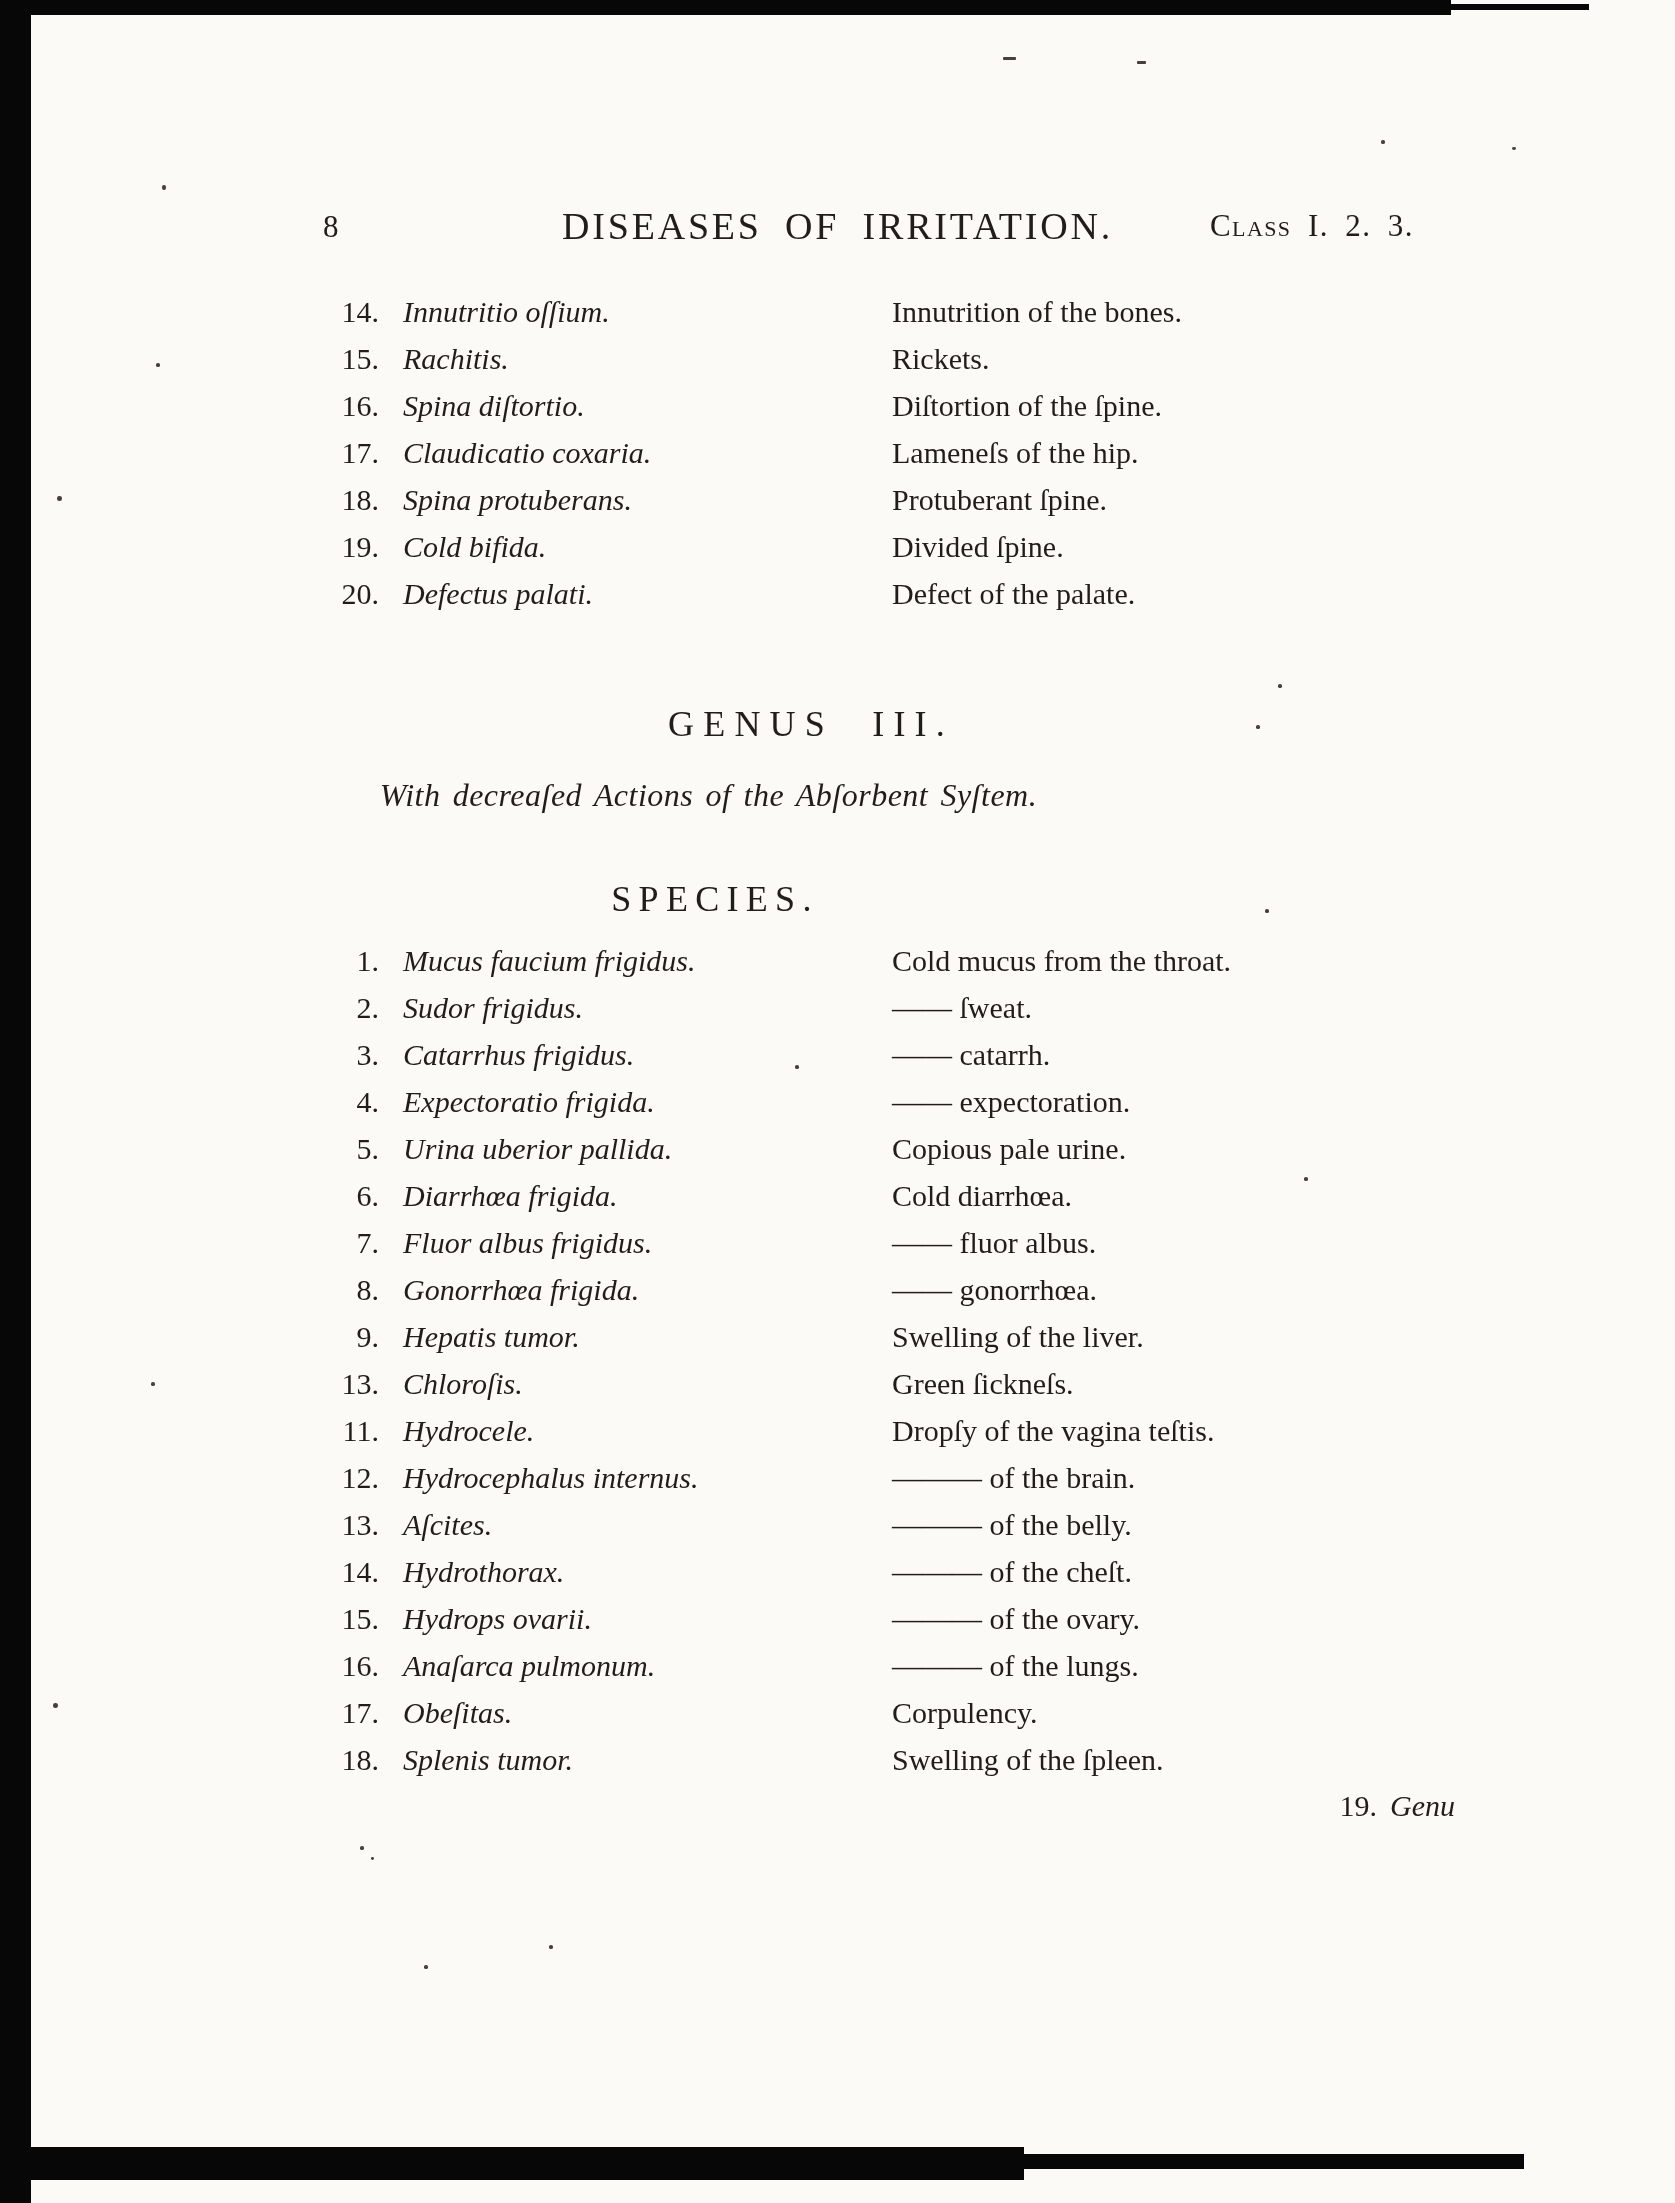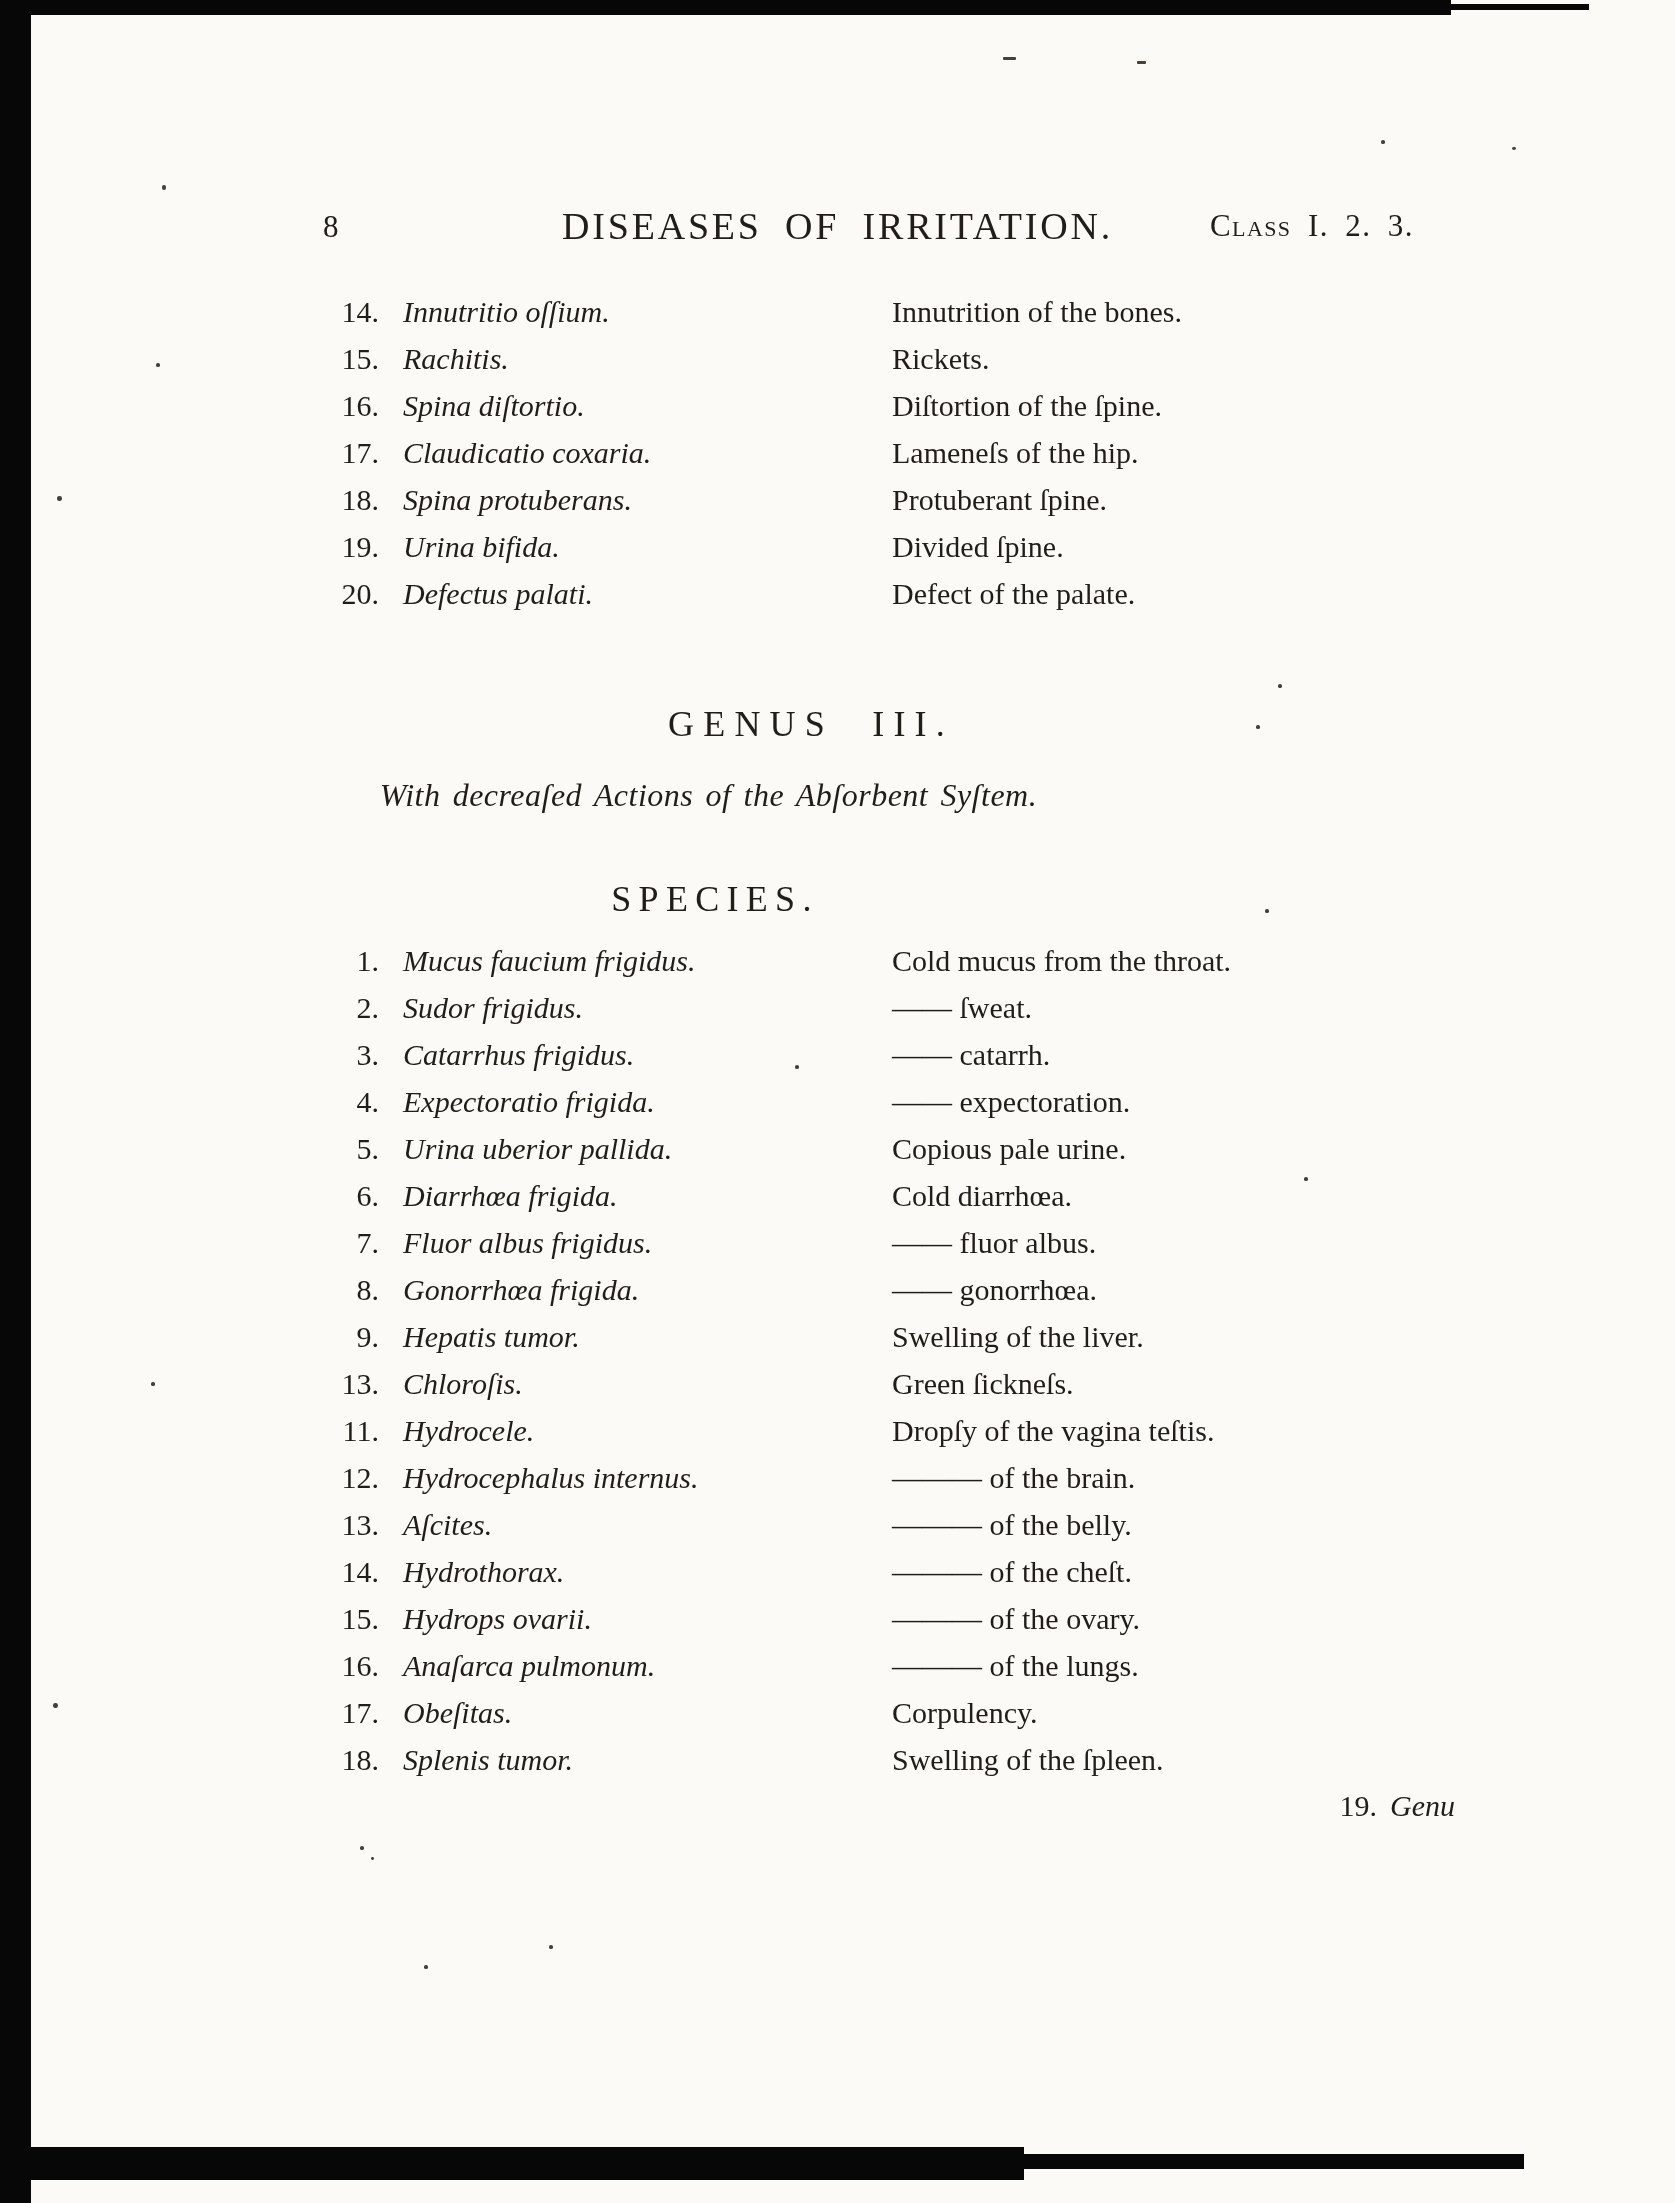--- a/index.html
+++ b/index.html
@@ -93,21 +93,21 @@
         <span class="latin">Claudicatio coxaria.</span>
         <span class="english">Lameneſs of the hip.</span>
       </div>
       <div class="row">
         <span class="num">18.</span>
         <span class="latin">Spina protuberans.</span>
         <span class="english">Protuberant ſpine.</span>
       </div>
       <div class="row">
         <span class="num">19.</span>
-        <span class="latin">Urina bifida.</span>
+        <span class="latin">Cold bifida.</span>
         <span class="english">Divided ſpine.</span>
       </div>
       <div class="row">
         <span class="num">20.</span>
         <span class="latin">Defectus palati.</span>
         <span class="english">Defect of the palate.</span>
       </div>
     </section>
 
   <div class="abs genus-heading">GENUS III.</div>

